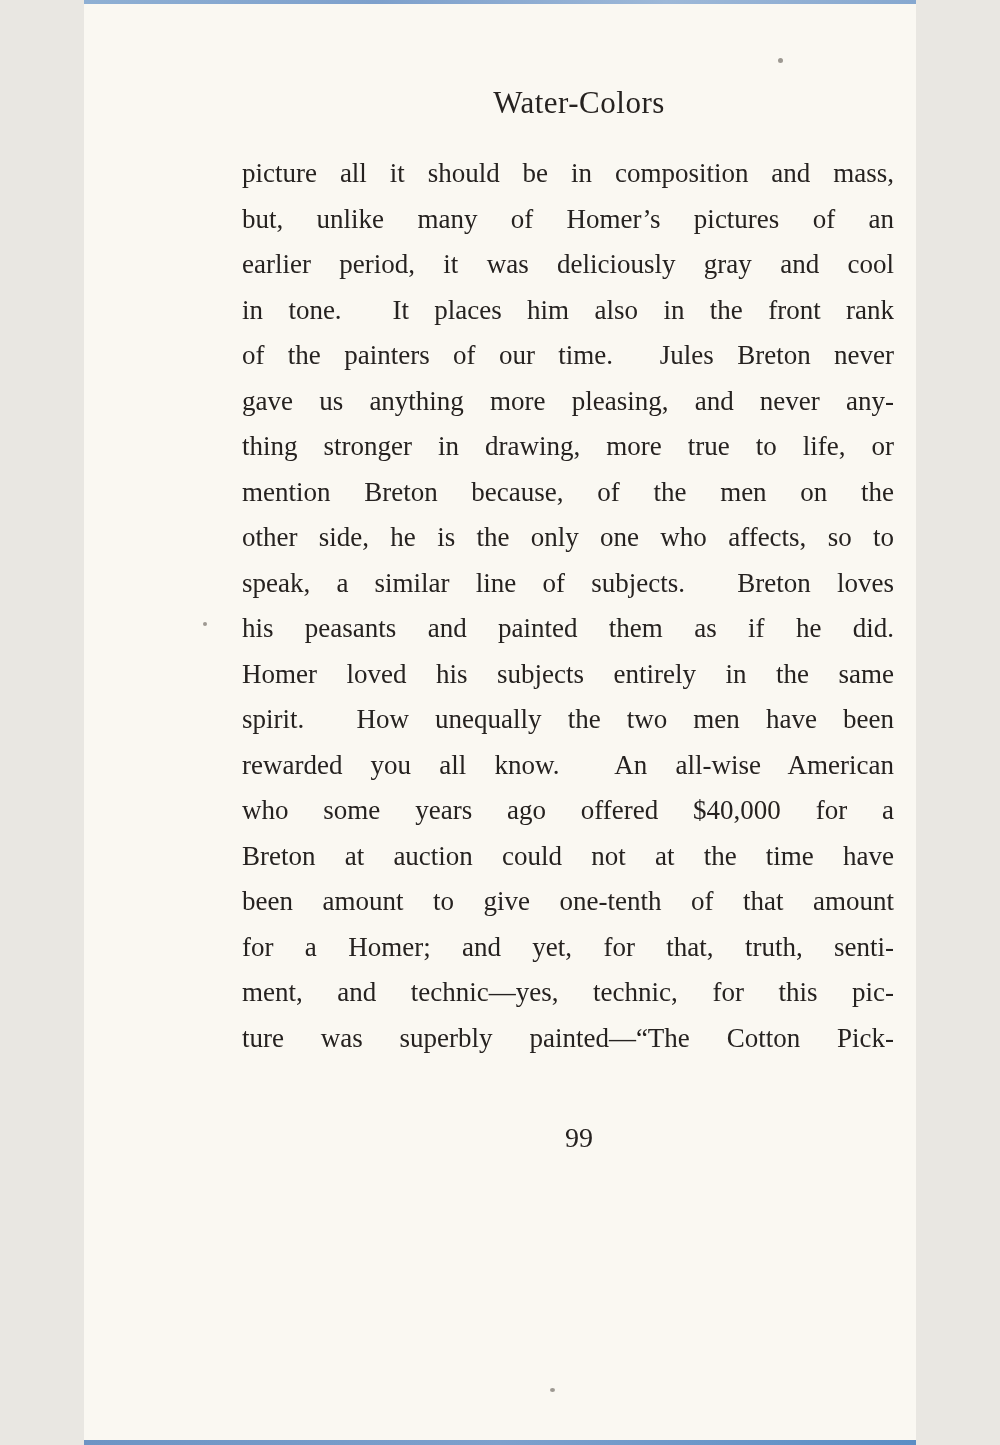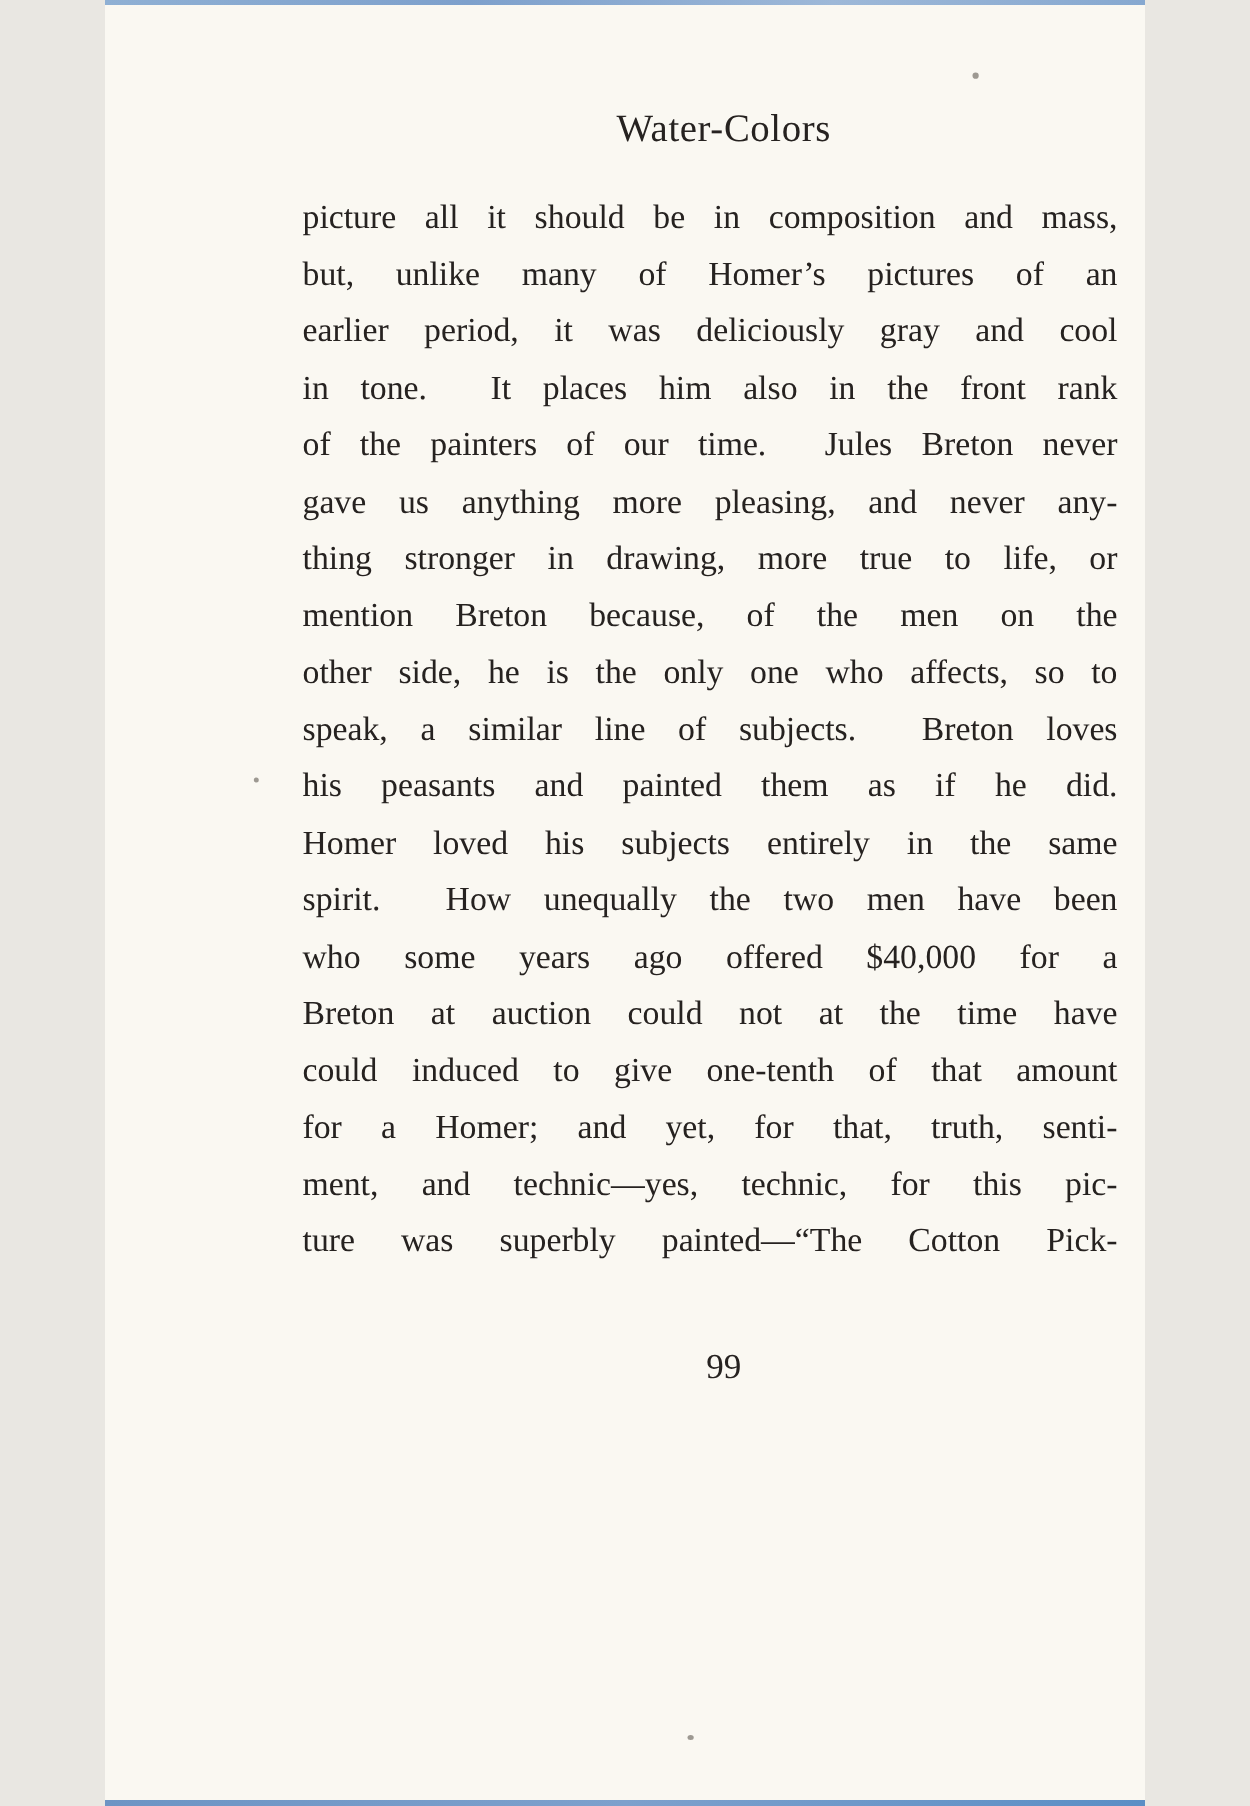--- a/index.html
+++ b/index.html
@@ -52,21 +52,21 @@
     font-size: 27px;
   }
   .body-text .line {
     line-height: 45.5px;
     white-space: pre-wrap;
     text-align: justify;
     text-align-last: justify;
   }
   .page-number {
     position: absolute;
-    top: 1076px;
+    top: 1120px;
     left: 169px;
     width: 652px;
     font-size: 28px;
     line-height: 36px;
     text-align: center;
   }
   .speck {
     position: absolute;
     background: #6b665e;
     border-radius: 50%;
@@ -93,23 +93,24 @@
     <div class="line">in tone.  It places him also in the front rank</div>
     <div class="line">of the painters of our time.  Jules Breton never</div>
     <div class="line">gave us anything more pleasing, and never any-</div>
     <div class="line">thing stronger in drawing, more true to life, or</div>
     <div class="line">mention Breton because, of the men on the</div>
     <div class="line">other side, he is the only one who affects, so to</div>
     <div class="line">speak, a similar line of subjects.  Breton loves</div>
     <div class="line">his peasants and painted them as if he did.</div>
     <div class="line">Homer loved his subjects entirely in the same</div>
     <div class="line">spirit.  How unequally the two men have been</div>
+    <div class="line">rewarded you all know.  An all-wise American</div>
     <div class="line">who some years ago offered $40,000 for a</div>
     <div class="line">Breton at auction could not at the time have</div>
-    <div class="line">could induced to give one-tenth of that amount</div>
+    <div class="line">been amount to give one-tenth of that amount</div>
     <div class="line">for a Homer; and yet, for that, truth, senti-</div>
     <div class="line">ment, and technic—yes, technic, for this pic-</div>
     <div class="line">ture was superbly painted—“The Cotton Pick-</div>
   </div>
 
   <div class="page-number">99</div>
 
   <div class="speck s1"></div>
   <div class="speck s2"></div>
   <div class="speck s3"></div>

